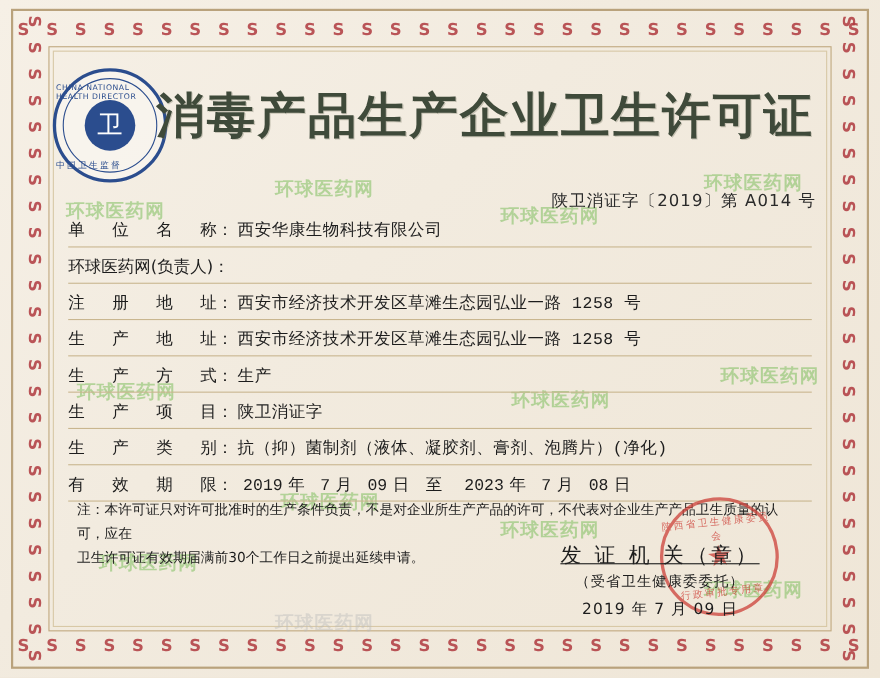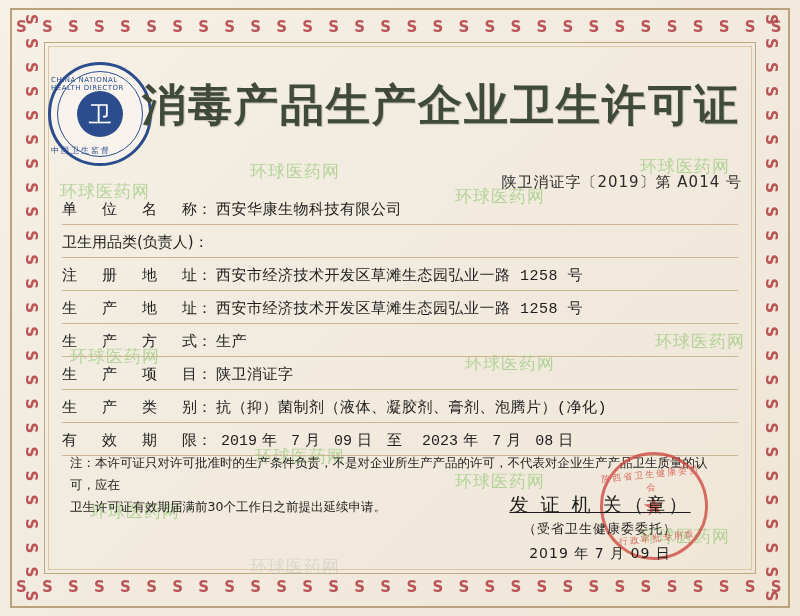--- a/index.html
+++ b/index.html
@@ -60,21 +60,21 @@
     box-sizing: border-box;
     border: 1px solid #d8c8a6;
   }
 
   
   .watermark {
     position: absolute;
     color: #7fbf5f;
     opacity: .55;
     font-size: 17px;
-    font-weight: normal;
+    font-weight: bold;
     letter-spacing: 1px;
     white-space: nowrap;
     pointer-events: none;
     font-family: "DejaVu Sans", sans-serif;
   }
   .wm-faint { color: #cfcfcf; opacity: .45; }
 
   
   .emblem {
     position: absolute;
@@ -282,21 +282,21 @@
       <div class="lbl">
         <span>单</span>
         <span>位</span>
         <span>名</span>
         <span>称：</span>
       </div>
       <div class="val">西安华康生物科技有限公司</div>
     </div>
 
     <div class="row">
-      <div class="lbl tight">卫生用品类(负责人)：</div>
+      <div class="lbl tight">环球医药网(负责人)：</div>
     </div>
 
     <div class="row">
       <div class="lbl">
         <span>注</span>
         <span>册</span>
         <span>地</span>
         <span>址：</span>
       </div>
       <div class="val">西安市经济技术开发区草滩生态园弘业一路 1258 号</div>

